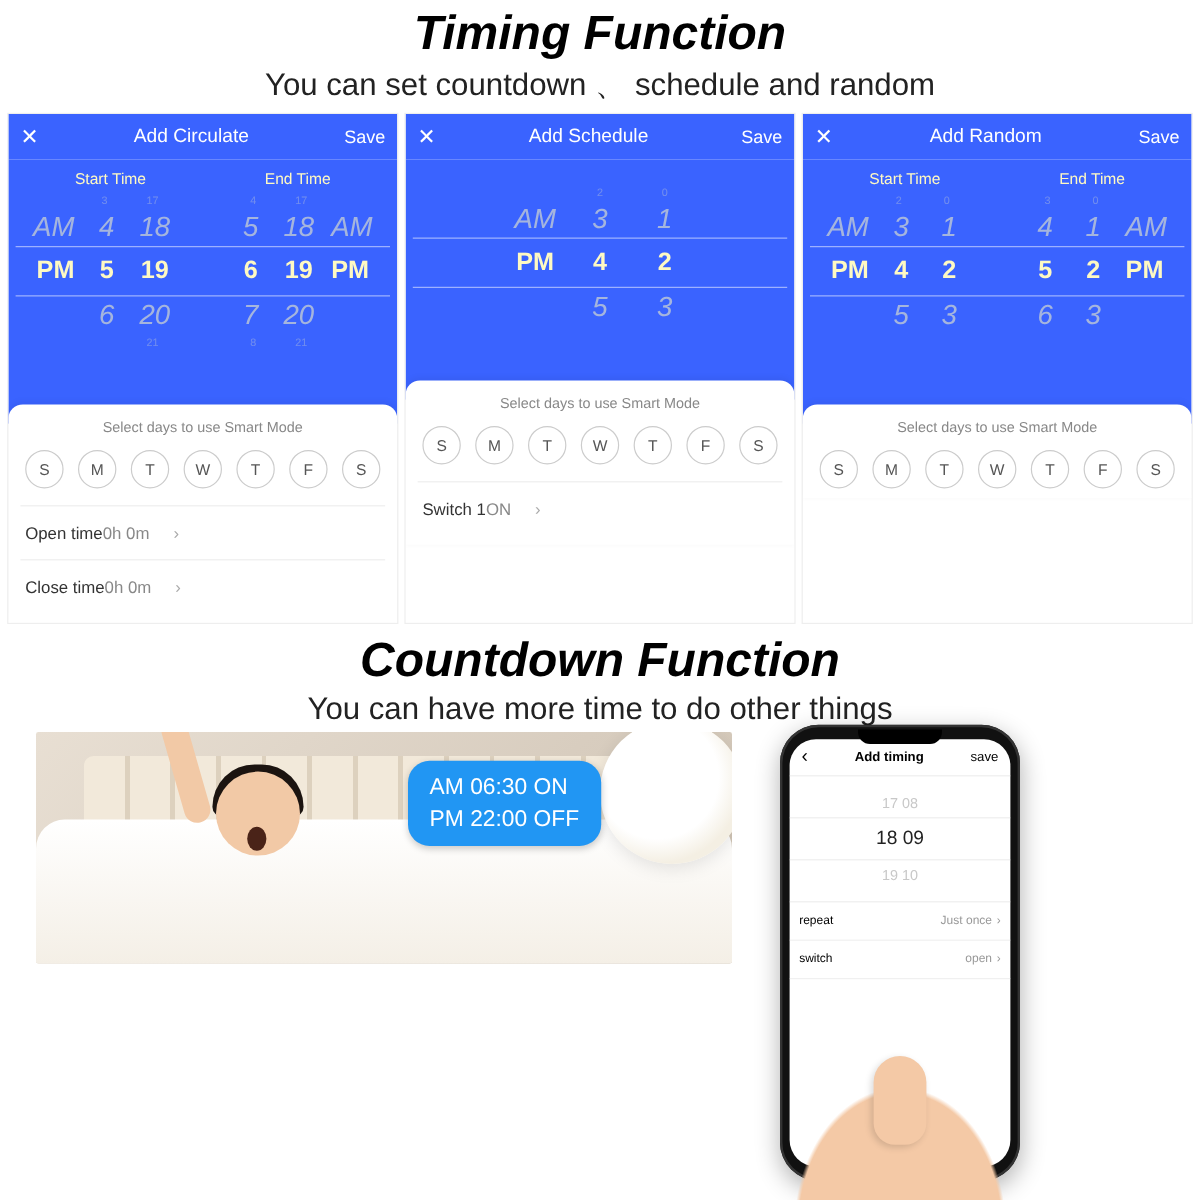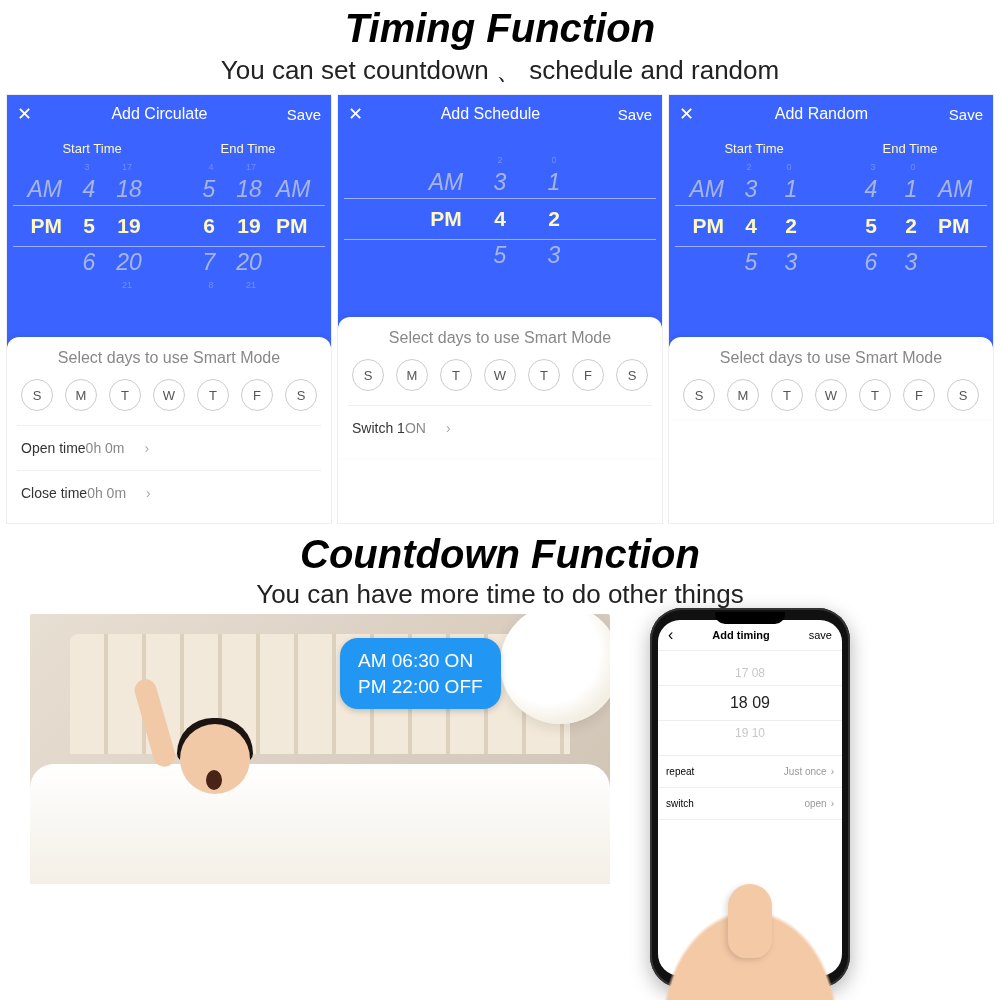--- a/index.html
+++ b/index.html
@@ -84,21 +84,21 @@
   .card {
     background: #fff;
     border-radius: 12px 12px 0 0;
     margin-top: -16px;
     position: relative;
     padding: 12px 10px 8px 10px;
     box-shadow: 0 -2px 6px rgba(0,0,0,0.06);
   }
   .card-label {
     text-align: center;
-    font-size: 16px;
+    font-size: 12px;
     color: #888;
     margin-bottom: 12px;
   }
   .days {
     display: flex;
     justify-content: space-around;
     gap: 4px;
   }
   .day {
     width: 32px; height: 32px;
@@ -126,21 +126,21 @@
   }
   .bottom-content {
     display: flex;
     align-items: stretch;
     padding: 4px 30px 10px 30px;
     gap: 40px;
     position: relative;
   }
   .photo-box {
     width: 580px;
-    height: 270px;
+    height: 193px;
     background: linear-gradient(135deg, #e8dfd3 0%, #d8cdbf 60%, #cfc3b3 100%);
     position: relative;
     overflow: hidden;
     border-radius: 2px;
   }
   .headboard {
     position: absolute;
     top: 20px; left: 40px; right: 40px; height: 120px;
     background: repeating-linear-gradient(90deg, #f2e9da 0 34px, #ddd1be 34px 38px);
     border-radius: 8px 8px 0 0;

